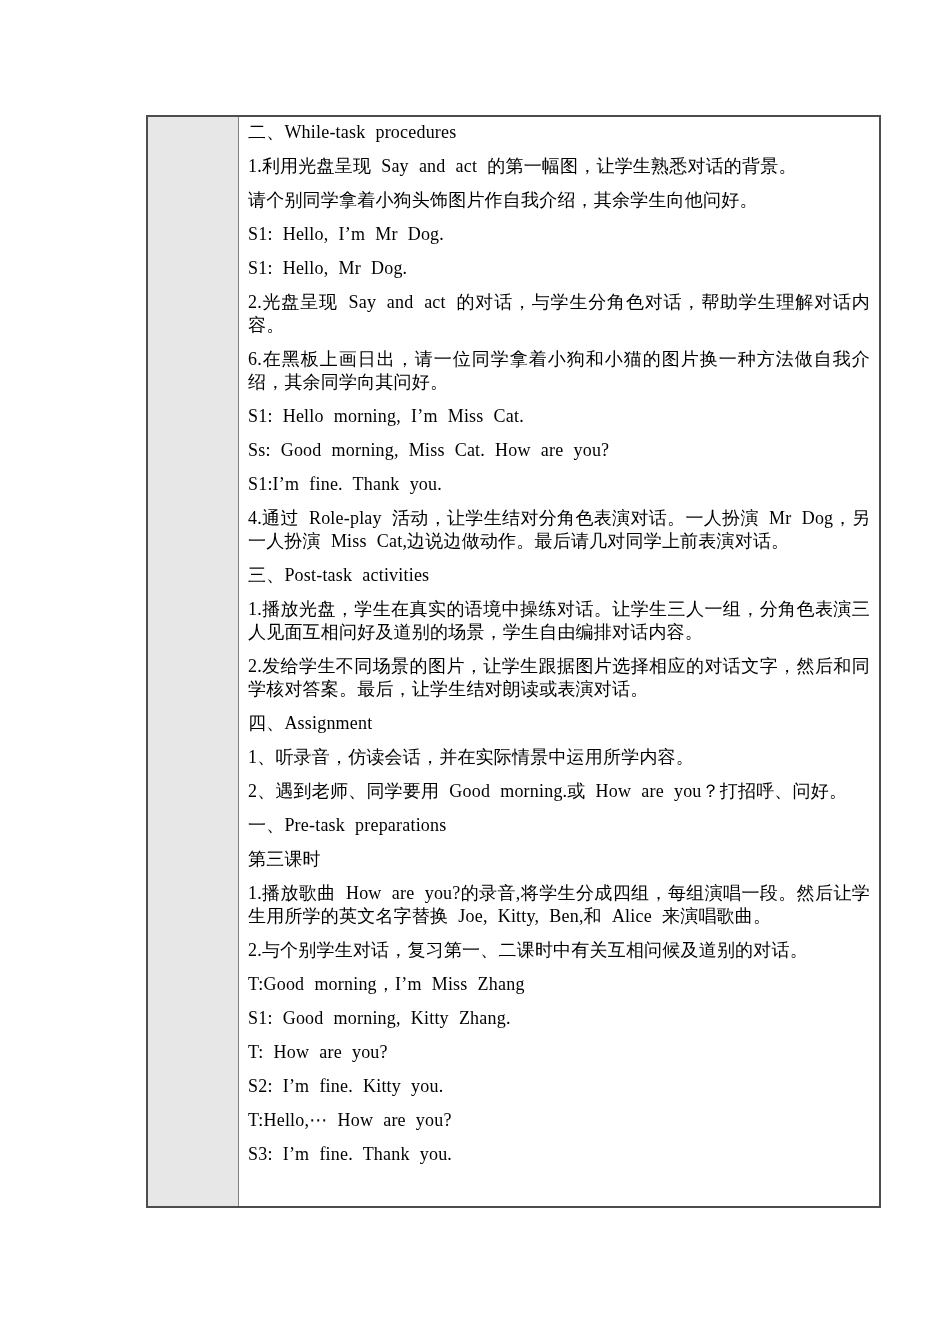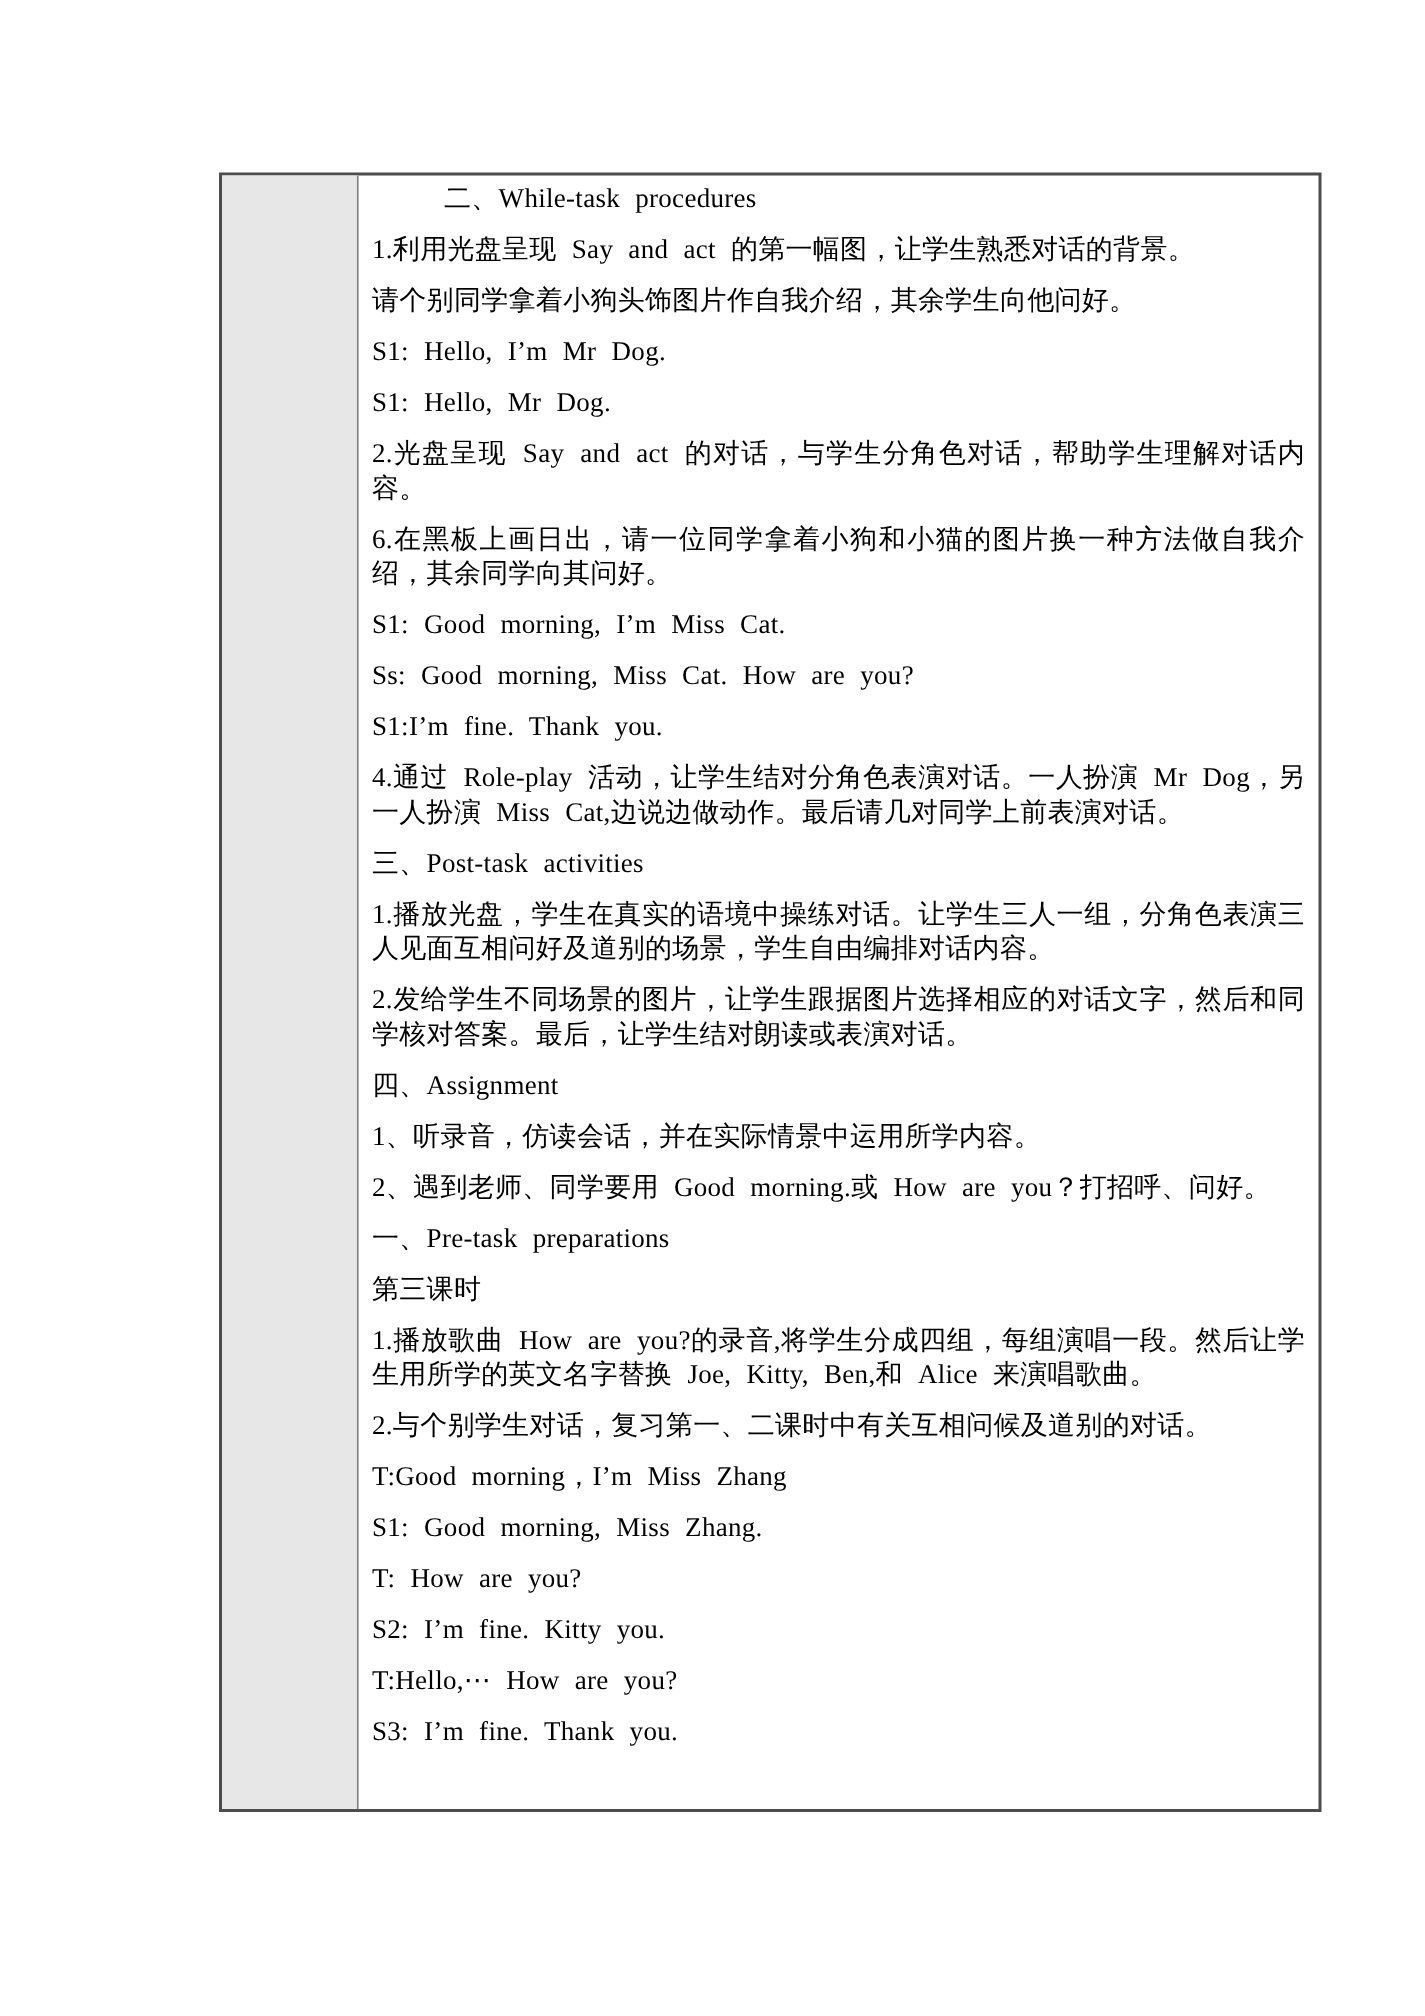--- a/index.html
+++ b/index.html
@@ -42,50 +42,49 @@
     margin: 11px 0 0 0;
     font-size: 18px;
     line-height: 23px;
     letter-spacing: 0.2px;
     word-spacing: 0.30em;
     text-align: justify;
     text-justify: inter-character;
   }
   .para:first-child {
     margin-top: 0;
-    margin-left: 48px;
   }
 </style>
 </head>
 <body>
 
 <div class="doc-table">
   <div class="left-cell"></div>
   <div class="content-cell">
     <p class="para">二、While-task procedures</p>
     <p class="para">1.利用光盘呈现 Say and act 的第一幅图，让学生熟悉对话的背景。</p>
     <p class="para">请个别同学拿着小狗头饰图片作自我介绍，其余学生向他问好。</p>
     <p class="para">S1: Hello, I’m Mr Dog.</p>
     <p class="para">S1: Hello, Mr Dog.</p>
     <p class="para">2.光盘呈现 Say and act 的对话，与学生分角色对话，帮助学生理解对话内容。</p>
     <p class="para">6.在黑板上画日出，请一位同学拿着小狗和小猫的图片换一种方法做自我介绍，其余同学向其问好。</p>
-    <p class="para">S1: Good morning, I’m Miss Cat.</p>
+    <p class="para">S1: Hello morning, I’m Miss Cat.</p>
     <p class="para">Ss: Good morning, Miss Cat. How are you?</p>
     <p class="para">S1:I’m fine. Thank you.</p>
     <p class="para">4.通过 Role-play 活动，让学生结对分角色表演对话。一人扮演 Mr Dog，另一人扮演 Miss Cat,边说边做动作。最后请几对同学上前表演对话。</p>
     <p class="para">三、Post-task activities</p>
     <p class="para">1.播放光盘，学生在真实的语境中操练对话。让学生三人一组，分角色表演三人见面互相问好及道别的场景，学生自由编排对话内容。</p>
     <p class="para">2.发给学生不同场景的图片，让学生跟据图片选择相应的对话文字，然后和同学核对答案。最后，让学生结对朗读或表演对话。</p>
     <p class="para">四、Assignment</p>
     <p class="para">1、听录音，仿读会话，并在实际情景中运用所学内容。</p>
     <p class="para">2、遇到老师、同学要用 Good morning.或 How are you？打招呼、问好。</p>
     <p class="para">一、Pre-task preparations</p>
     <p class="para">第三课时</p>
     <p class="para">1.播放歌曲 How are you?的录音,将学生分成四组，每组演唱一段。然后让学生用所学的英文名字替换 Joe, Kitty, Ben,和 Alice 来演唱歌曲。</p>
     <p class="para">2.与个别学生对话，复习第一、二课时中有关互相问候及道别的对话。</p>
     <p class="para">T:Good morning，I’m Miss Zhang</p>
-    <p class="para">S1: Good morning, Miss Zhang.</p>
+    <p class="para">S1: Good morning, Kitty Zhang.</p>
     <p class="para">T: How are you?</p>
     <p class="para">S2: I’m fine. Kitty you.</p>
     <p class="para">T:Hello,⋯ How are you?</p>
     <p class="para">S3: I’m fine. Thank you.</p>
   </div>
 </div>
 
 </body></html>

